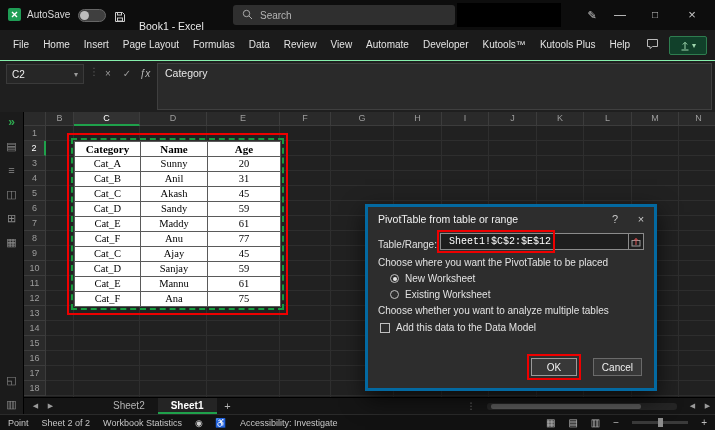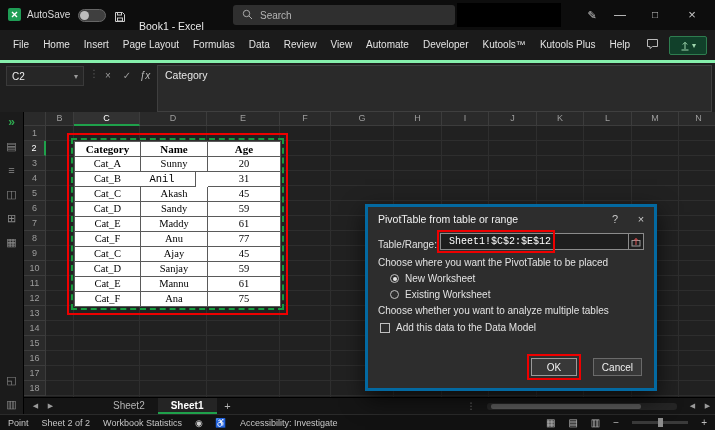--- a/index.html
+++ b/index.html
@@ -25,21 +25,21 @@
   
   .ribbon{position:absolute;left:0;top:30px;right:0;height:30px;background:#1b1b1b;display:flex;align-items:center;padding-left:6px;}
   .rtabs{display:flex;}
   .rtab{padding:4px 7px;line-height:30px;font-size:10px;color:#e3e3e3;white-space:nowrap;}
   .rspacer{flex:1;}
   .commenticon{width:26px;text-align:center;}
   .sharebtn{width:38px;height:19px;margin:0 8px 0 4px;background:#11402a;border:1px solid #2e7d4f;border-radius:2px;
             display:flex;align-items:center;justify-content:center;gap:2px;color:#9fd6ae;font-size:8px;}
 
   
-  .fbar{position:absolute;left:0;top:60px;right:0;height:52px;background:#1f1f1f;border-top:3px solid #86efac;}
+  .fbar{position:absolute;left:0;top:60px;right:0;height:52px;background:#1f1f1f;border-top:1px solid #86efac;}
   .namebox{position:absolute;left:6px;top:3px;width:78px;height:20px;background:#262626;border:1px solid #3a3a3a;
            display:flex;align-items:center;font-size:10px;color:#f0f0f0;padding:0 5px;}
   .namebox .nbval{flex:1;}
   .nb-car{color:#9a9a9a;font-size:8px;}
   .fsep{position:absolute;left:89px;top:5px;color:#5d5d5d;font-size:10px;}
   .fbtn{position:absolute;top:3px;width:18px;height:20px;line-height:20px;text-align:center;color:#9a9a9a;font-size:10px;}
   .fbtn.fx{font-style:italic;color:#b8b8b8;}
   .finput{position:absolute;left:157px;top:2px;right:3px;height:47px;background:#2a2a2a;border:1px solid #3f3f3f;
           padding:3px 7px;font-size:10.5px;color:#e6e6e6;}
 
@@ -265,21 +265,21 @@
     <div class="grh" style="top: 269px;">18</div>
     <div class="ghl"></div>
     <div class="xtable">
       <div class="tcell th" style="left: 0px; top: 0px; width: 66px;">Category</div>
       <div class="tcell th" style="left: 66px; top: 0px; width: 67px;">Name</div>
       <div class="tcell th" style="left: 133px; top: 0px; width: 73px;">Age</div>
       <div class="tcell" style="left: 0px; top: 15px; width: 66px;">Cat_A</div>
       <div class="tcell" style="left: 66px; top: 15px; width: 67px;">Sunny</div>
       <div class="tcell" style="left: 133px; top: 15px; width: 73px;">20</div>
       <div class="tcell" style="left: 0px; top: 30px; width: 66px;">Cat_B</div>
-      <div class="tcell" style="left: 54px; top: 30px; width: 67px; font-family: Liberation Mono, monospace;">Anil</div>
+      <div class="tcell" style="left: 66px; top: 30px; width: 67px;">Anil</div>
       <div class="tcell" style="left: 133px; top: 30px; width: 73px;">31</div>
       <div class="tcell" style="left: 0px; top: 45px; width: 66px;">Cat_C</div>
       <div class="tcell" style="left: 66px; top: 45px; width: 67px;">Akash</div>
       <div class="tcell" style="left: 133px; top: 45px; width: 73px;">45</div>
       <div class="tcell" style="left: 0px; top: 60px; width: 66px;">Cat_D</div>
       <div class="tcell" style="left: 66px; top: 60px; width: 67px;">Sandy</div>
       <div class="tcell" style="left: 133px; top: 60px; width: 73px;">59</div>
       <div class="tcell" style="left: 0px; top: 75px; width: 66px;">Cat_E</div>
       <div class="tcell" style="left: 66px; top: 75px; width: 67px;">Maddy</div>
       <div class="tcell" style="left: 133px; top: 75px; width: 73px;">61</div>

